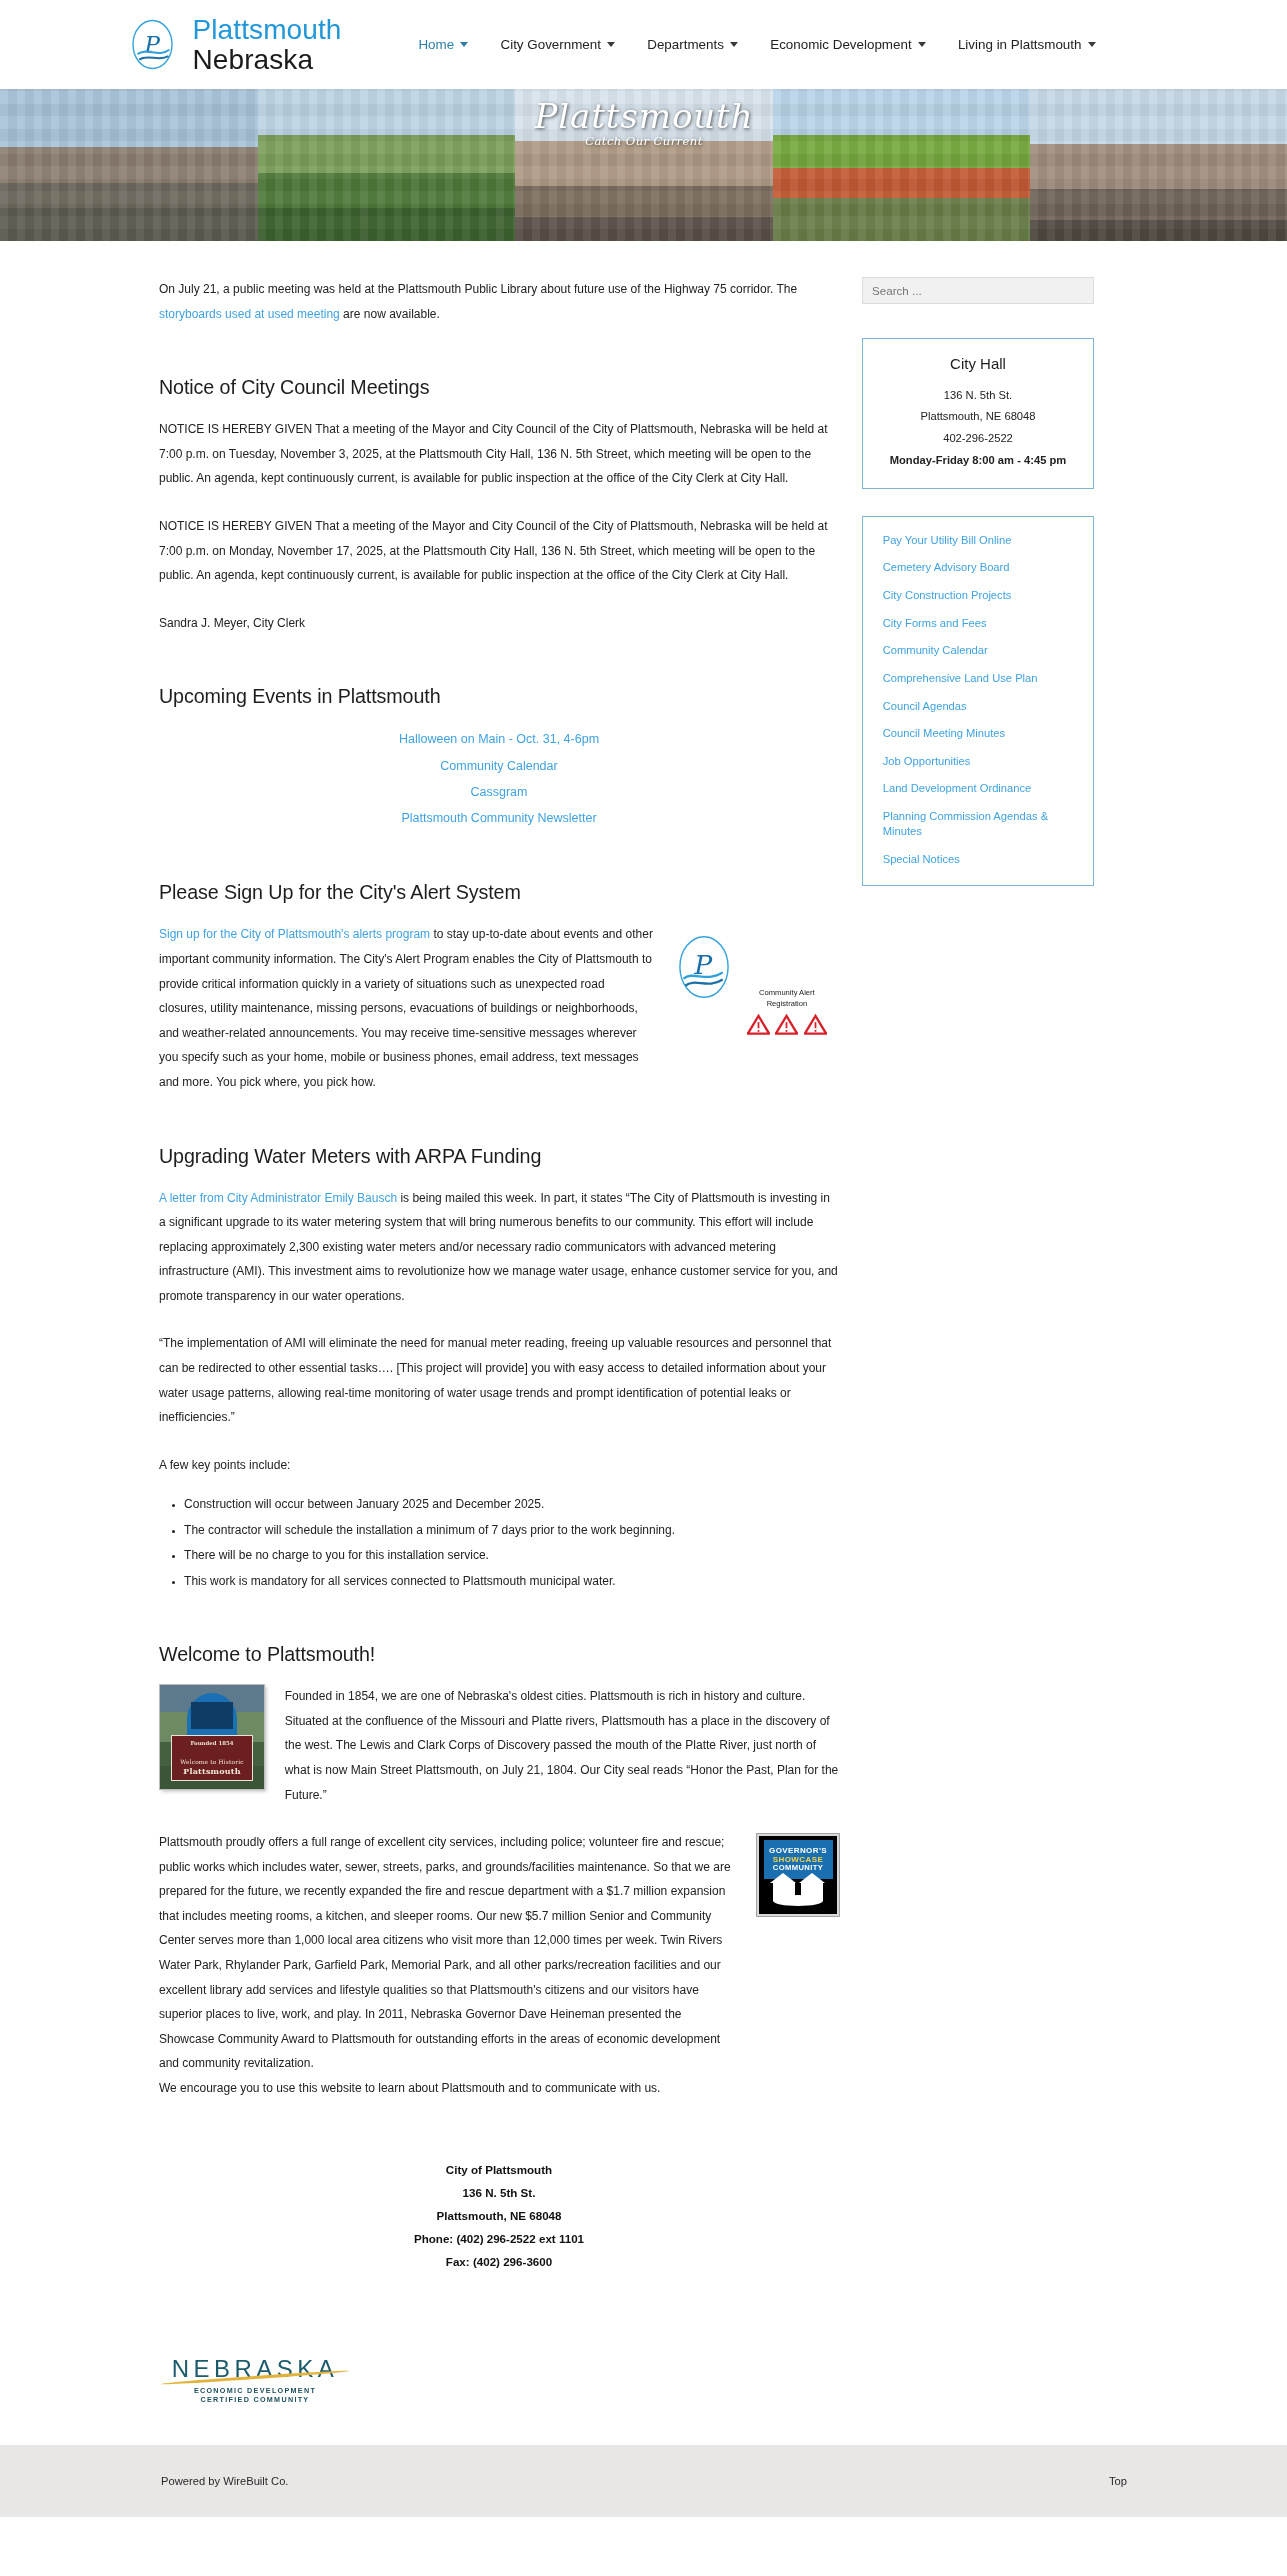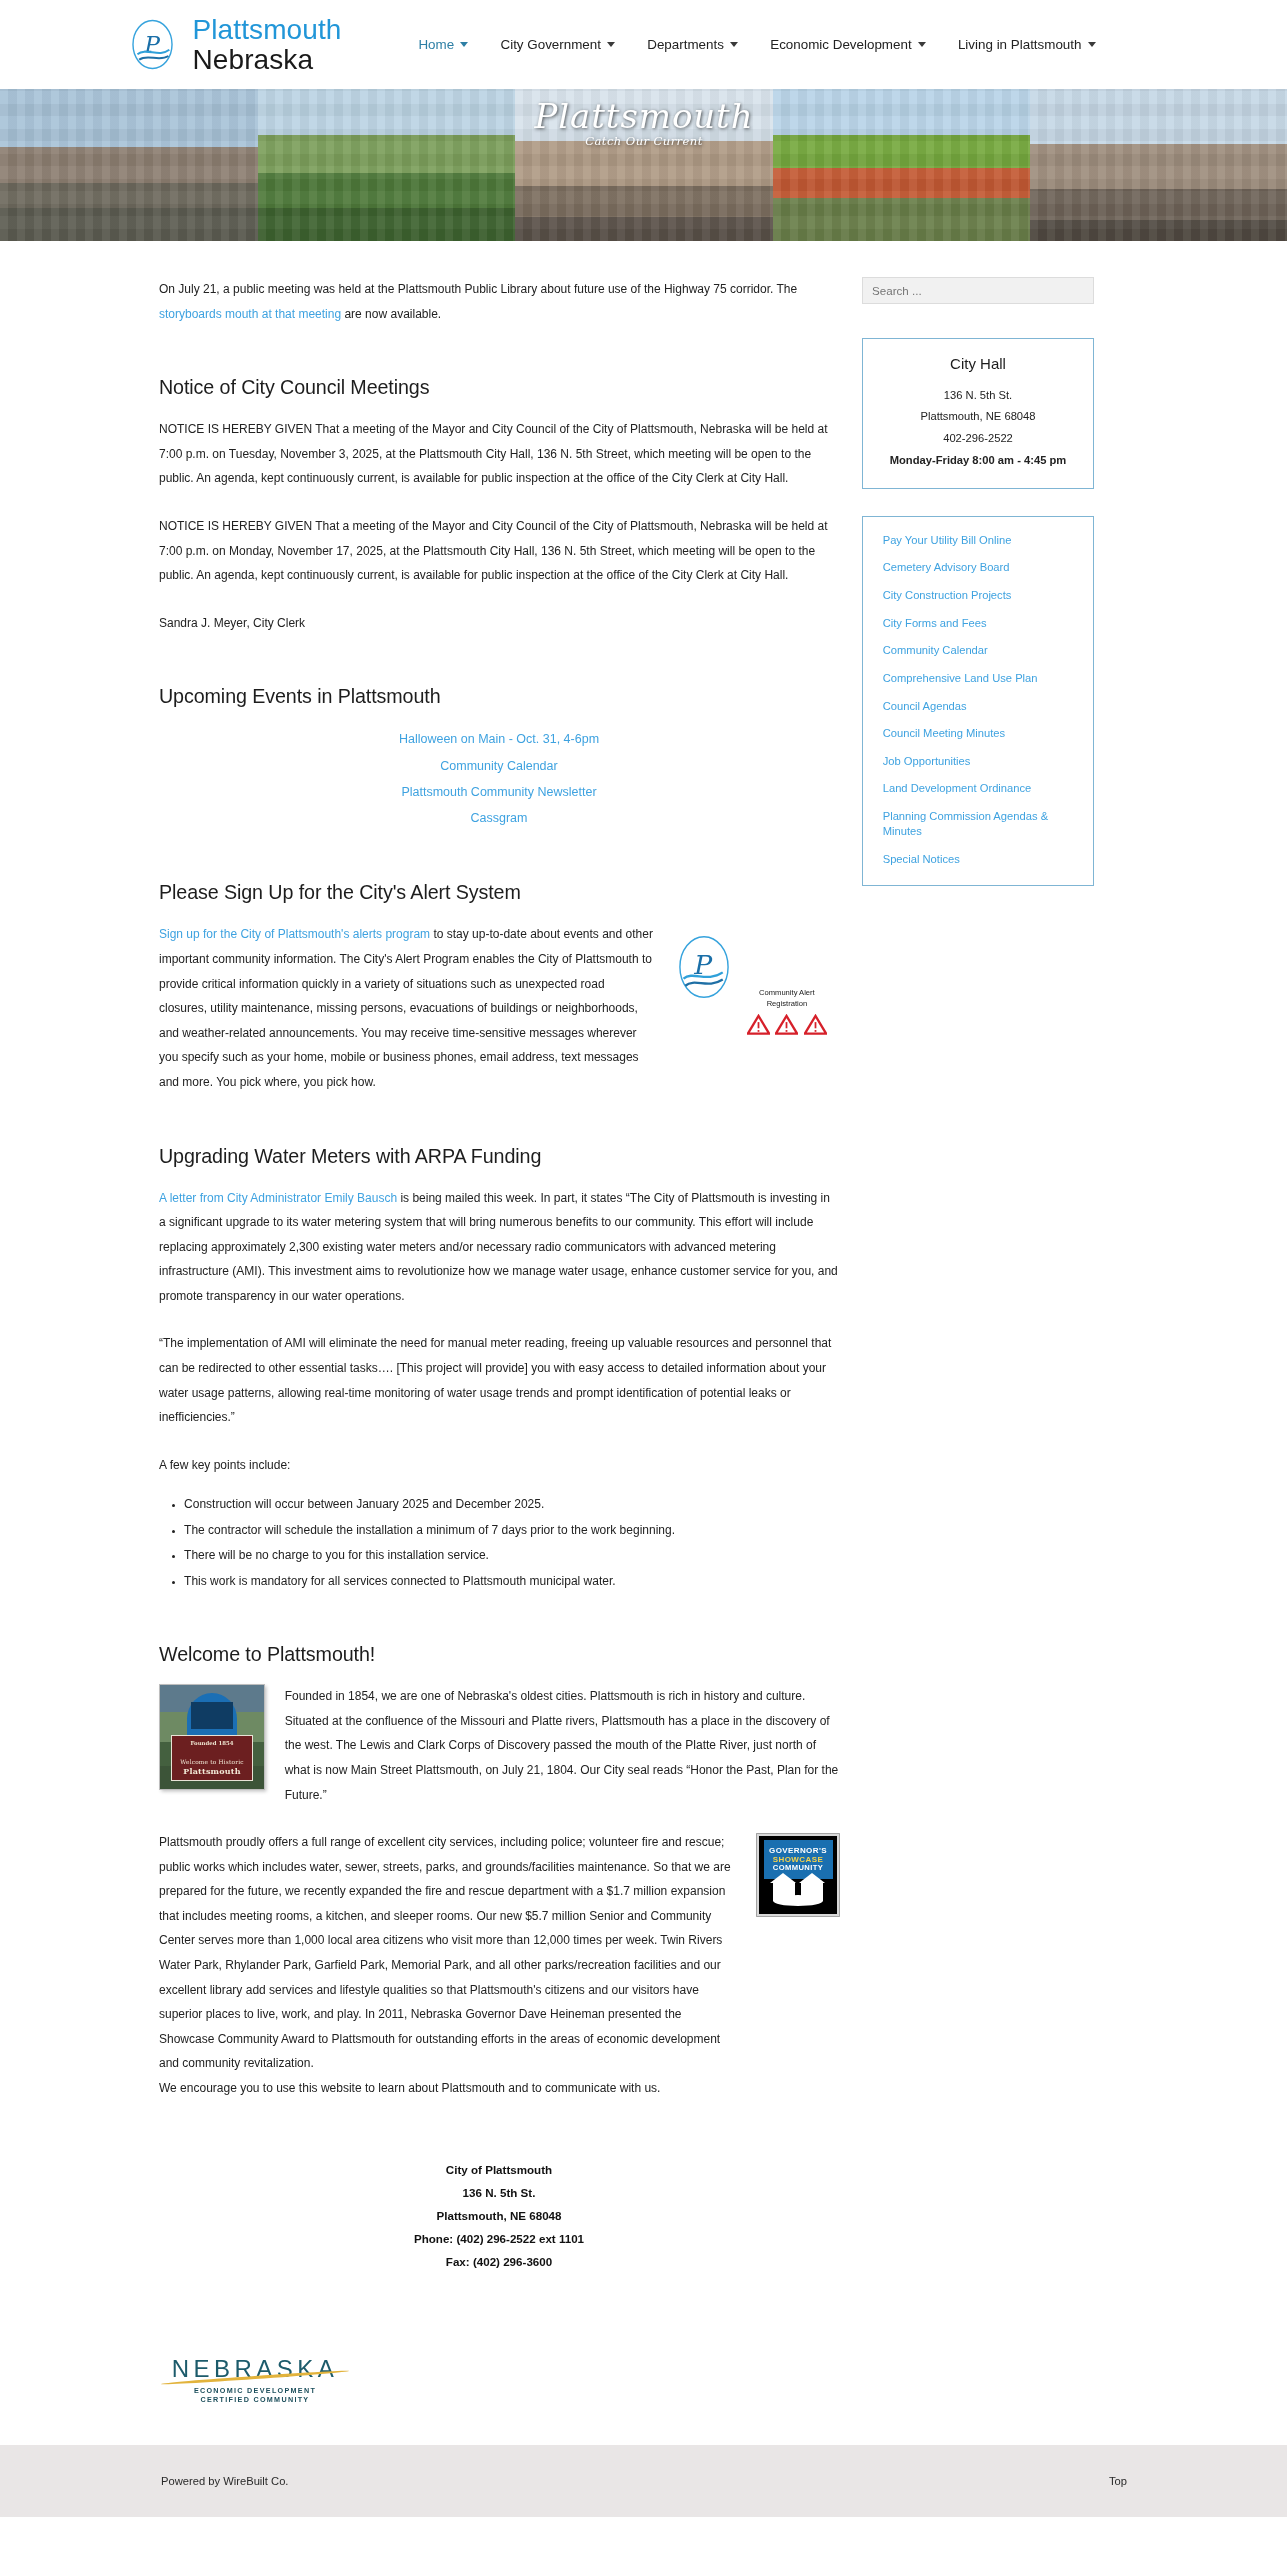--- a/index.html
+++ b/index.html
@@ -282,37 +282,37 @@
     <div class="ht-main">Plattsmouth</div>
     <div class="ht-sub">Catch Our Current</div>
   </div>
 </div>
 
 <div class="page">
 
   <main class="content">
 
     <section class="blk">
-      <p><span>On July 21, a public meeting was held at the Plattsmouth Public Library about future use of the Highway 75 corridor. The </span><a class="lnk" href="#">storyboards mouth at that meeting</a><span> are now available.</span></p>
+      <p><span>On July 21, a public meeting was held at the Plattsmouth Public Library about future use of the Highway 75 corridor. The </span><a class="lnk" href="#">storyboards used at used meeting</a><span> are now available.</span></p>
     </section>
 
     <section class="blk">
       <h2 class="sec">Notice of City Council Meetings</h2>
       <p>NOTICE IS HEREBY GIVEN That a meeting of the Mayor and City Council of the City of Plattsmouth, Nebraska will be held at 7:00 p.m. on Tuesday, November 3, 2025, at the Plattsmouth City Hall, 136 N. 5th Street, which meeting will be open to the public. An agenda, kept continuously current, is available for public inspection at the office of the City Clerk at City Hall.</p>
       <p>NOTICE IS HEREBY GIVEN That a meeting of the Mayor and City Council of the City of Plattsmouth, Nebraska will be held at 7:00 p.m. on Monday, November 17, 2025, at the Plattsmouth City Hall, 136 N. 5th Street, which meeting will be open to the public. An agenda, kept continuously current, is available for public inspection at the office of the City Clerk at City Hall.</p>
       <p>Sandra J. Meyer, City Clerk</p>
     </section>
 
     <section class="blk">
       <h2 class="sec">Upcoming Events in Plattsmouth</h2>
       <div class="events">
         <a href="#">Halloween on Main - Oct. 31, 4-6pm</a>
         <a href="#">Community Calendar</a>
+        <a href="#">Cassgram</a>
         <a href="#">Plattsmouth Community Newsletter</a>
-        <a href="#">Cassgram</a>
       </div>
     </section>
 
     <section class="blk">
       <h2 class="sec">Please Sign Up for the City's Alert System</h2>
       <div class="alert-row">
         <div class="alert-text">
           <p style="margin-bottom:0"><a class="lnk" href="#">Sign up for the City of Plattsmouth's alerts program</a><span> to stay up-to-date about events and other important community information. The City's Alert Program enables the City of Plattsmouth to provide critical information quickly in a variety of situations such as unexpected road closures, utility maintenance, missing persons, evacuations of buildings or neighborhoods, and weather-related announcements. You may receive time-sensitive messages wherever you specify such as your home, mobile or business phones, email address, text messages and more. You pick where, you pick how.</span></p>
         </div>
         <div class="alert-badge">

